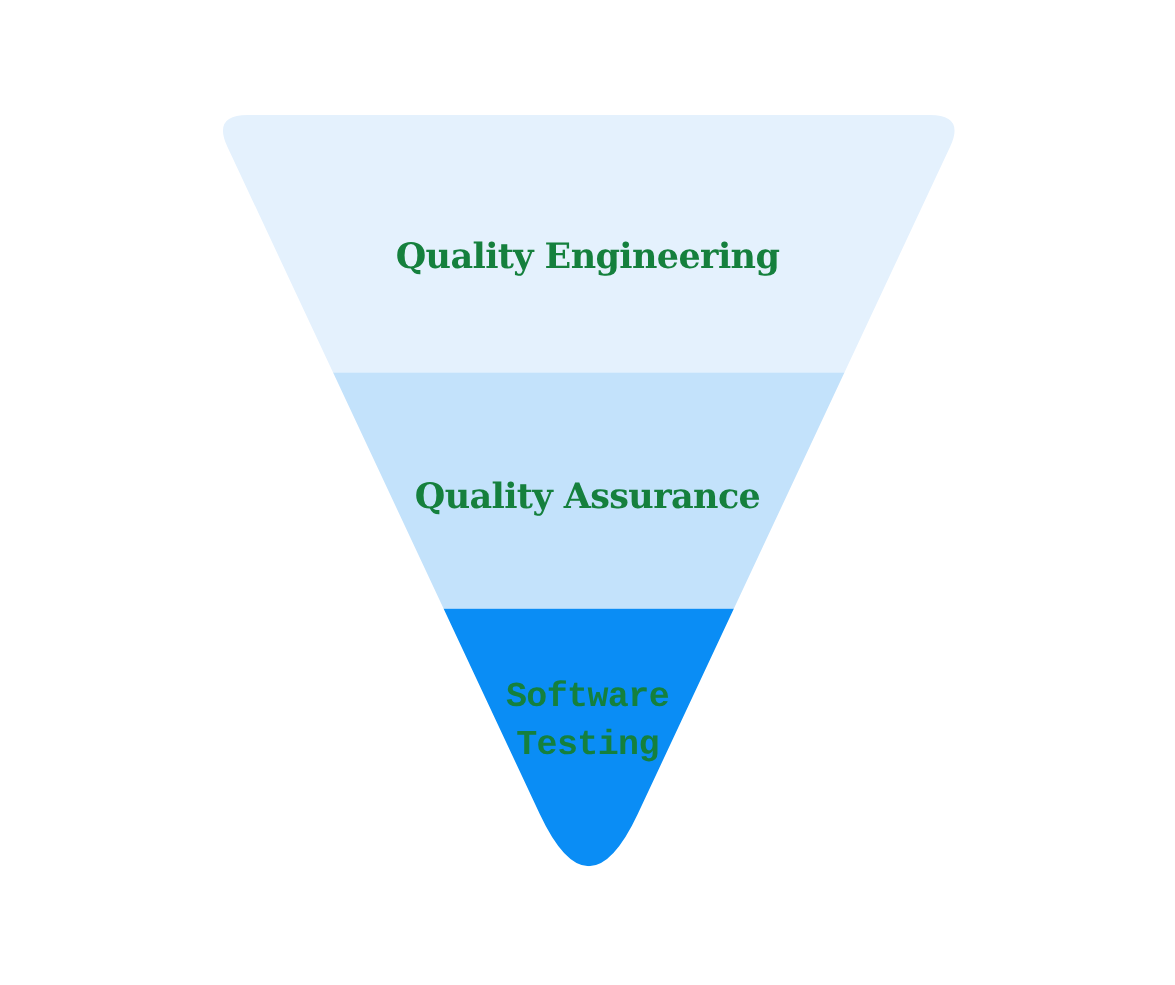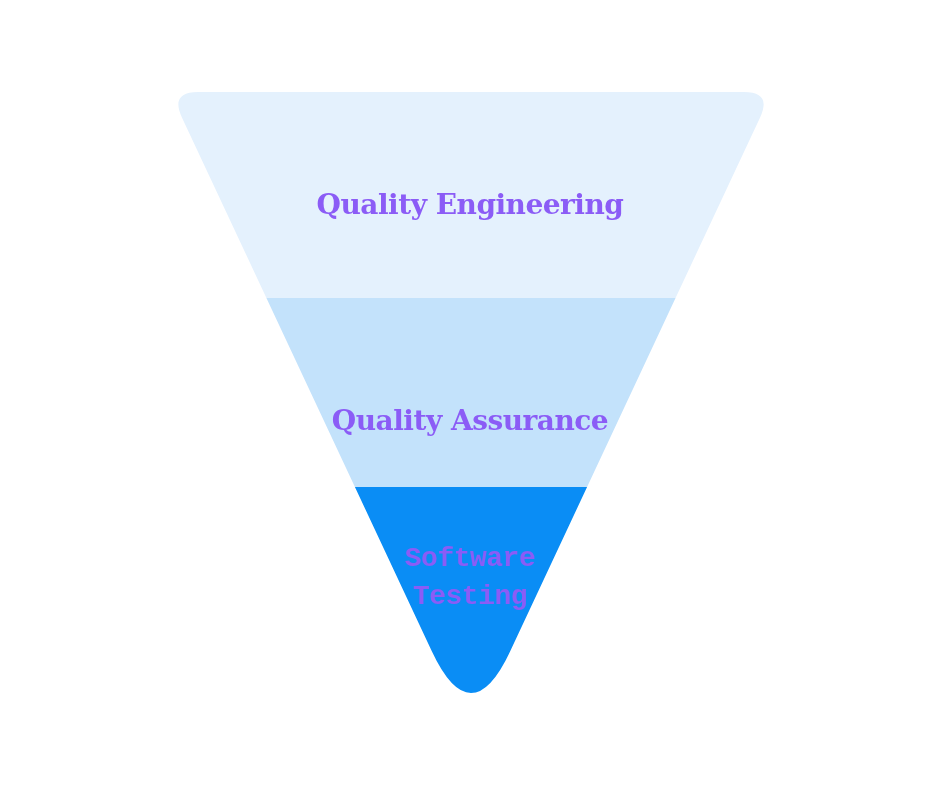--- a/index.html
+++ b/index.html
@@ -27,30 +27,30 @@
     display: block;
   }
   .funnel-label {
     position: absolute;
     transform: translate(-50%, -50%);
     text-align: center;
     font-weight: 700;
     font-size: 28px;
     line-height: 38px;
     letter-spacing: -0.5px;
-    color: #8b5cf6;
+    color: #15803d;
     white-space: nowrap;
   }
   .funnel-label.wrap {
     white-space: normal;
     width: 200px;
     font-family: Liberation Mono, monospace;
   }
   .label-top    { left: 470px; top: 205px; }
-  .label-middle { left: 470px; top: 397px; margin-top: 24px; }
+  .label-middle { left: 470px; top: 397px; }
   .label-bottom { left: 470px; top: 578px; }
 </style>
 </head>
 <body>
 
 <div class="stage">
 
   <svg width="940" height="788" viewBox="0 0 940 788" aria-hidden="true">
     <defs>
       <clipPath id="funnelClip">

